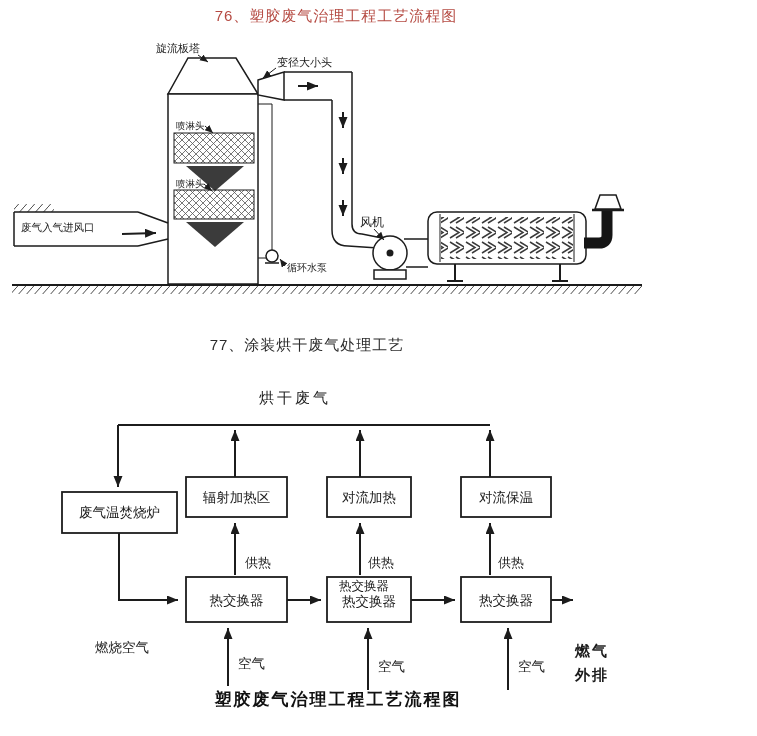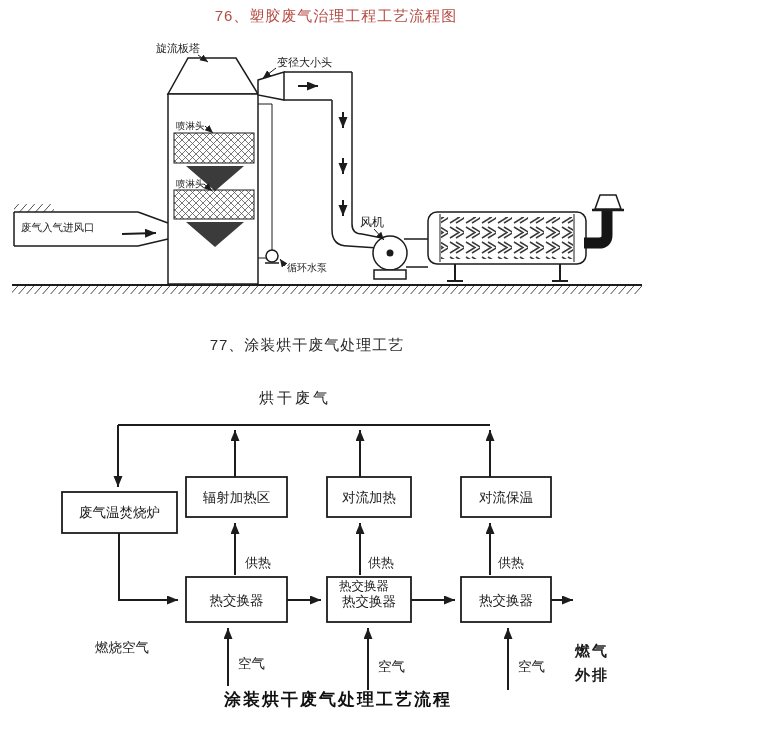--- a/index.html
+++ b/index.html
@@ -14,21 +14,21 @@
   svg{position:absolute;top:0;left:0;}
   text{fill:#1c1c1c;}
 </style>
 </head>
 <body>
 
 <div id="page">
 
   <div class="title76">76、塑胶废气治理工程工艺流程图</div>
   <div class="title77">77、涂装烘干废气处理工艺</div>
-  <div class="caption">涂装烘干废气处理工艺流程</div>
+  <div class="caption">塑胶废气治理工程工艺流程图</div>
 
   <svg width="757" height="736" viewBox="0 0 757 736">
     <defs>
       <marker id="mA" markerUnits="userSpaceOnUse" markerWidth="12" markerHeight="10" refX="11" refY="4.5" orient="auto">
         <path d="M0,0 L11,4.5 L0,9 z" fill="#1c1c1c"></path>
       </marker>
       <marker id="mS" markerUnits="userSpaceOnUse" markerWidth="9" markerHeight="8" refX="8" refY="3.5" orient="auto">
         <path d="M0,0 L8,3.5 L0,7 z" fill="#1c1c1c"></path>
       </marker>
       <pattern id="xhatch" width="7" height="7" patternUnits="userSpaceOnUse">

